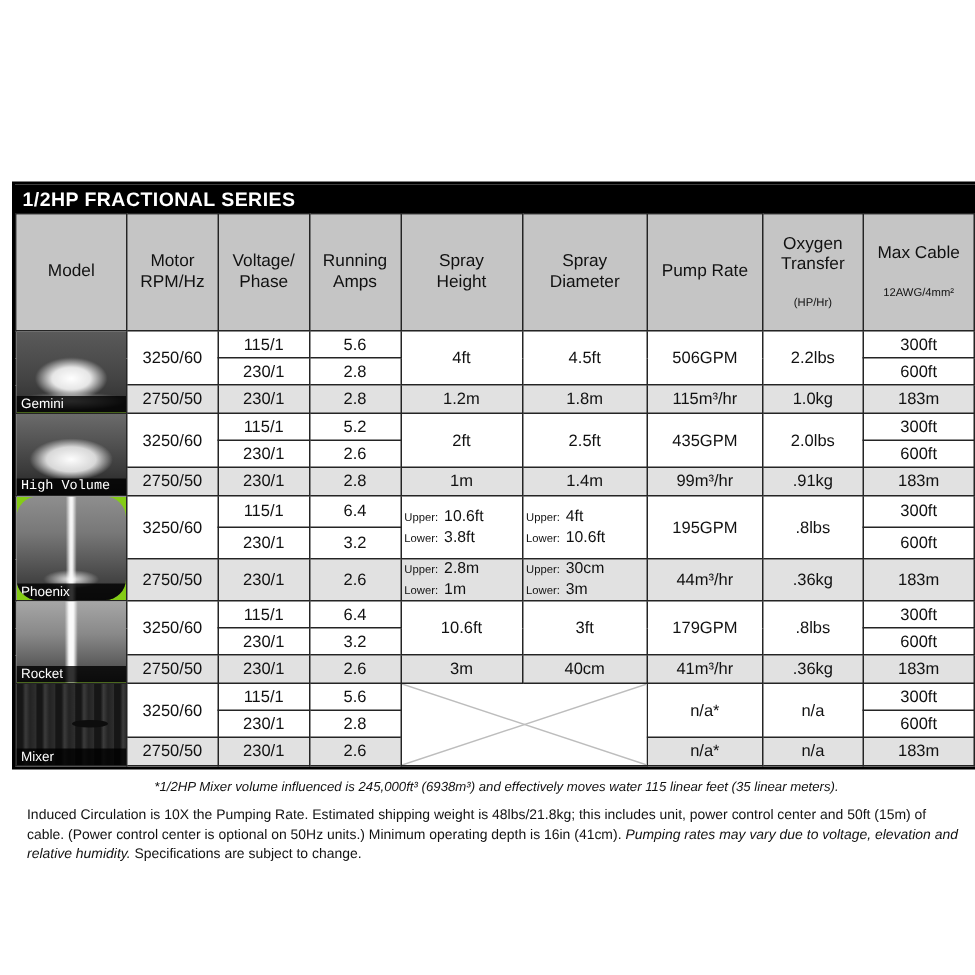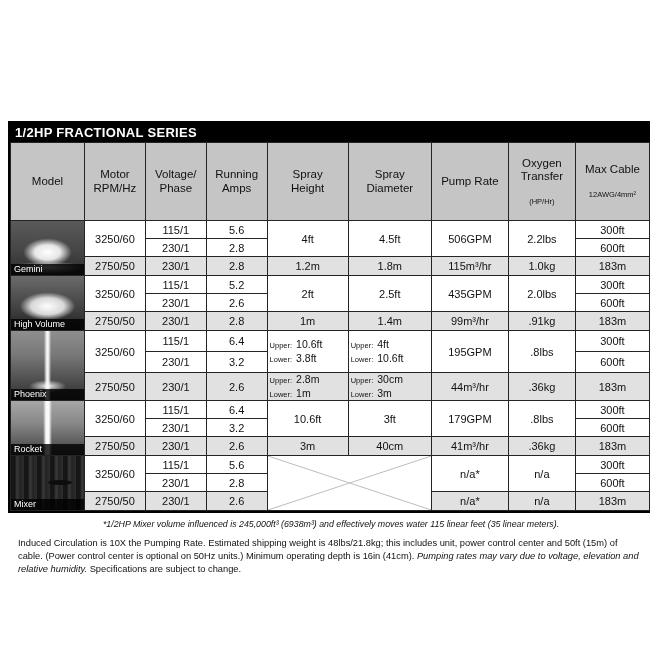--- a/index.html
+++ b/index.html
@@ -68,26 +68,28 @@
   .photo-gemini {
     background:
       radial-gradient(ellipse 46% 36% at 50% 58%, #ffffff 0%, #e6e6e6 38%, rgba(150,150,150,0) 72%),
       radial-gradient(ellipse 72% 16% at 50% 86%, #c8c8c8 0%, rgba(120,120,120,0) 70%),
       linear-gradient(180deg, #5a5a5a 0%, #454545 55%, #2d2d2d 100%);
   }
   .photo-high-volume {
     background:
       radial-gradient(ellipse 50% 34% at 50% 56%, #fdfdfd 0%, #d8d8d8 45%, rgba(130,130,130,0) 76%),
       linear-gradient(180deg, #6b6b6b 0%, #3a3a3a 70%, #212121 100%);
+    font-family: Liberation Mono, monospace;
   }
   .photo-phoenix {
     background:
       linear-gradient(90deg, rgba(255,255,255,0) 45%, rgba(252,252,252,0.95) 49%, rgba(252,252,252,0.95) 51%, rgba(255,255,255,0) 55%),
       radial-gradient(ellipse 34% 12% at 50% 80%, #efefef 0%, rgba(200,200,200,0) 75%),
       linear-gradient(180deg, #8e8e8e 0%, #787878 35%, #4e4e4e 72%, #2f2f2f 100%);
+    border-radius: 14px;
   }
   .photo-rocket {
     background:
       linear-gradient(90deg, rgba(255,255,255,0) 44%, #fafafa 48%, #fafafa 52%, rgba(255,255,255,0) 56%),
       linear-gradient(180deg, #a6a6a6 0%, #898989 40%, #5e5e5e 76%, #383838 100%);
   }
   .photo-mixer {
     background:
       repeating-linear-gradient(90deg, #161616 0px, #161616 4px, #3c3c3c 6px, #232323 9px, #2e2e2e 13px),
       linear-gradient(180deg, #333, #1a1a1a);

